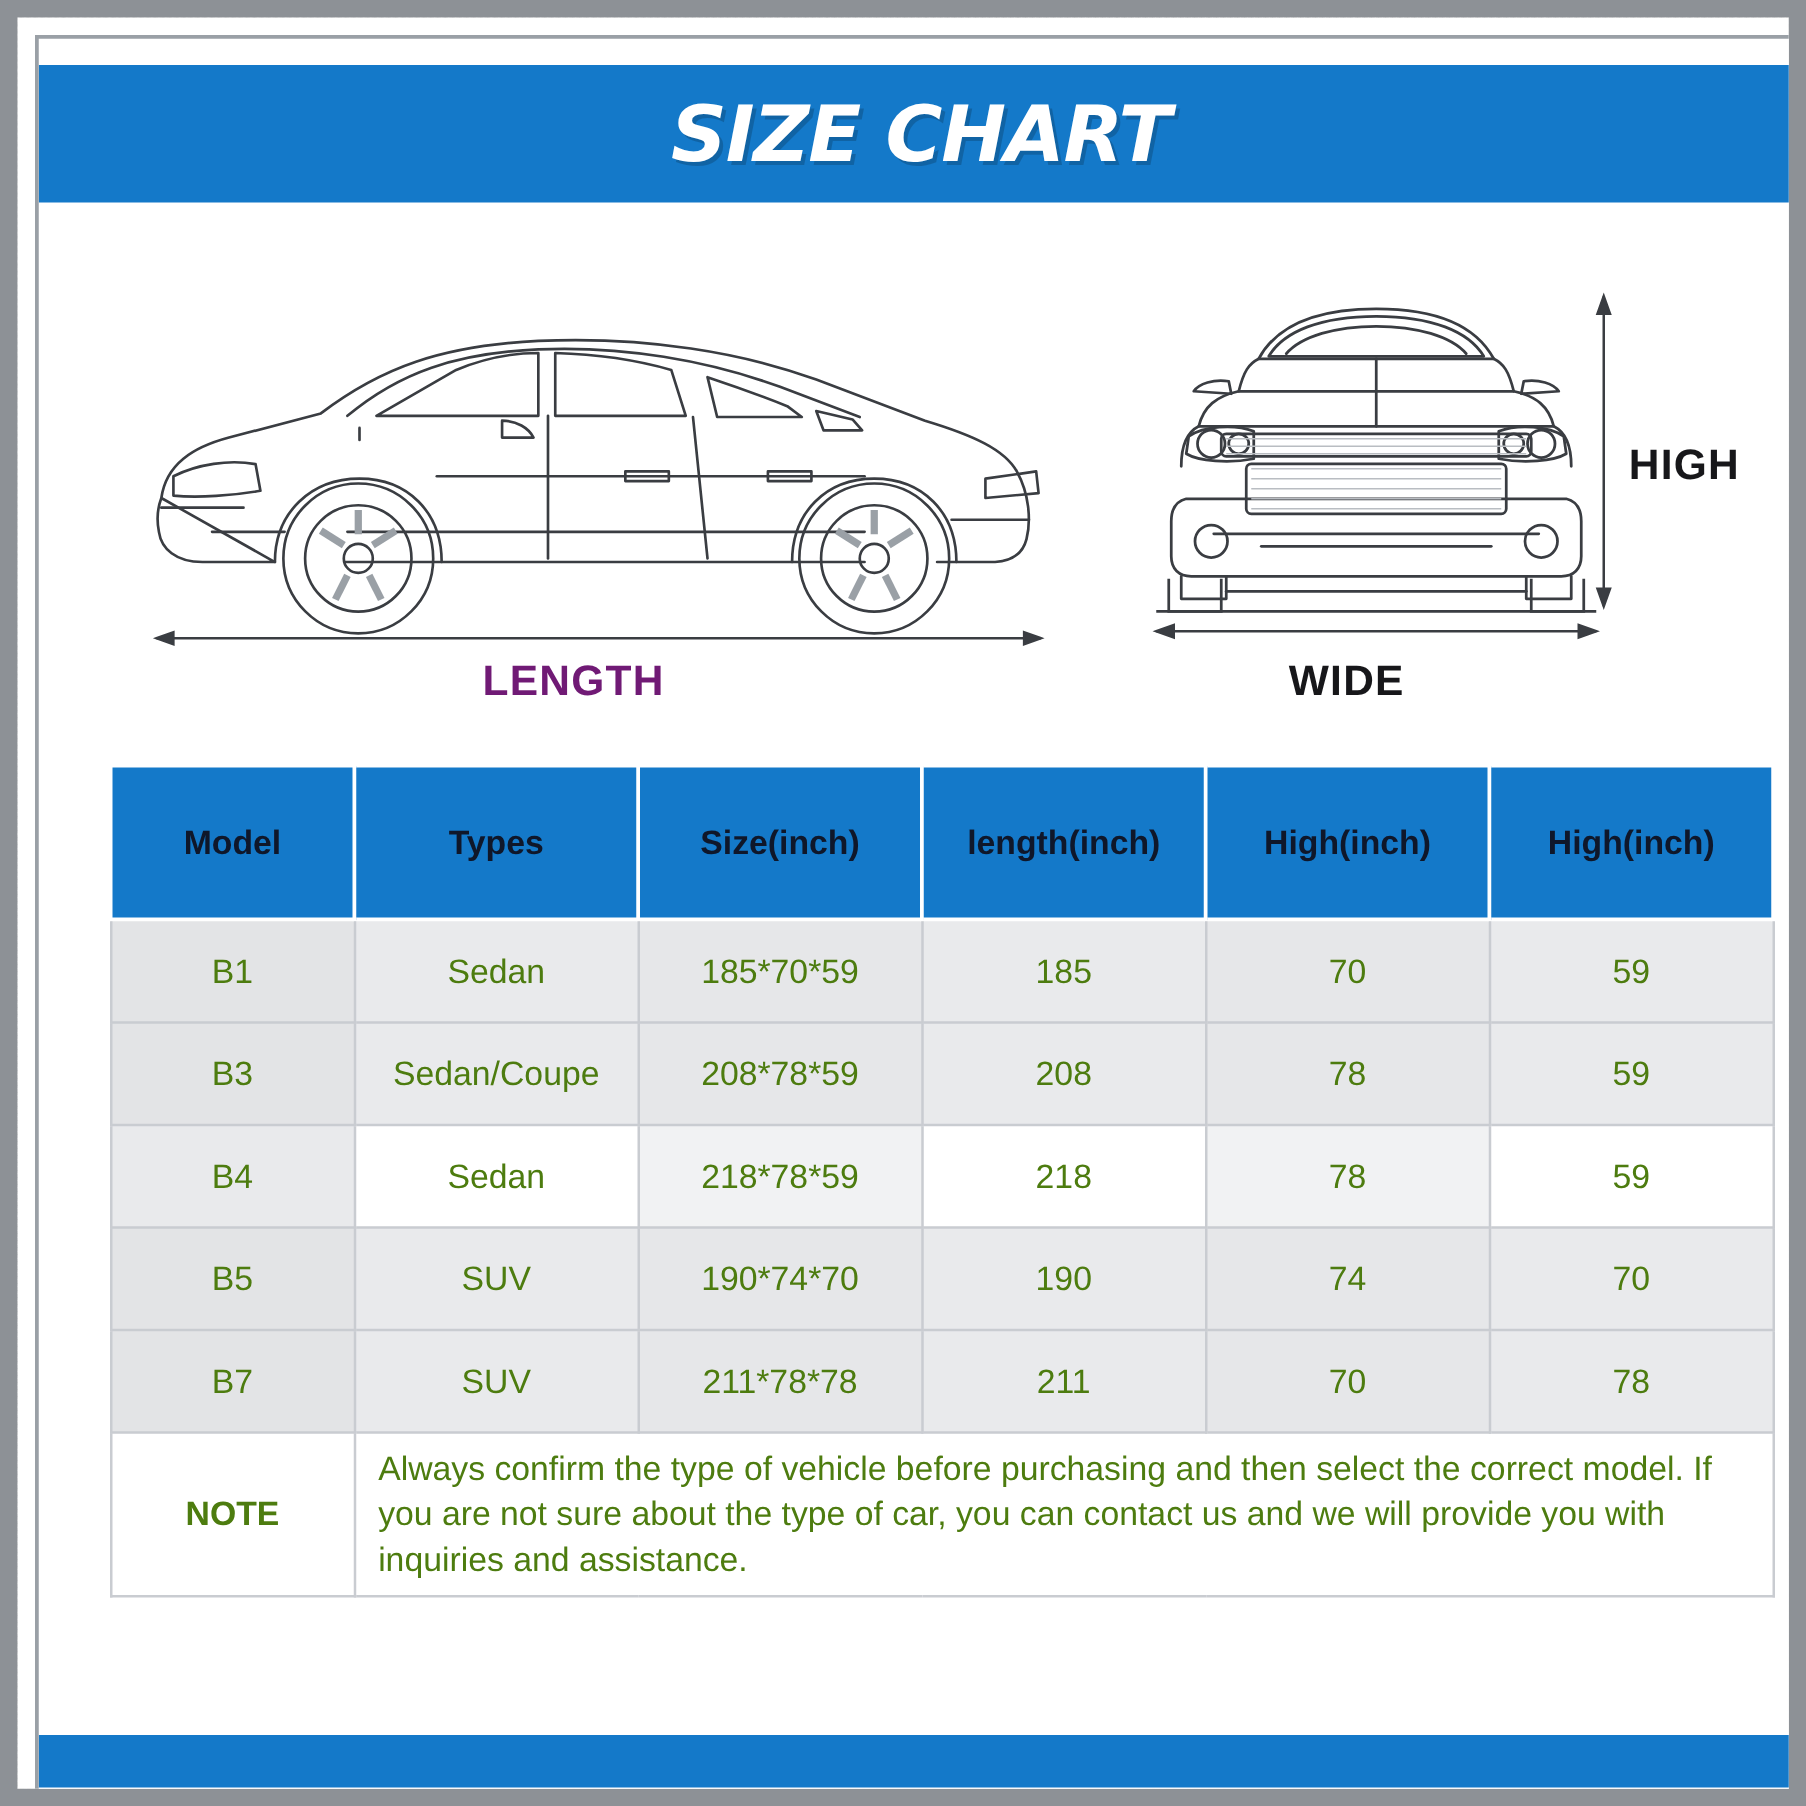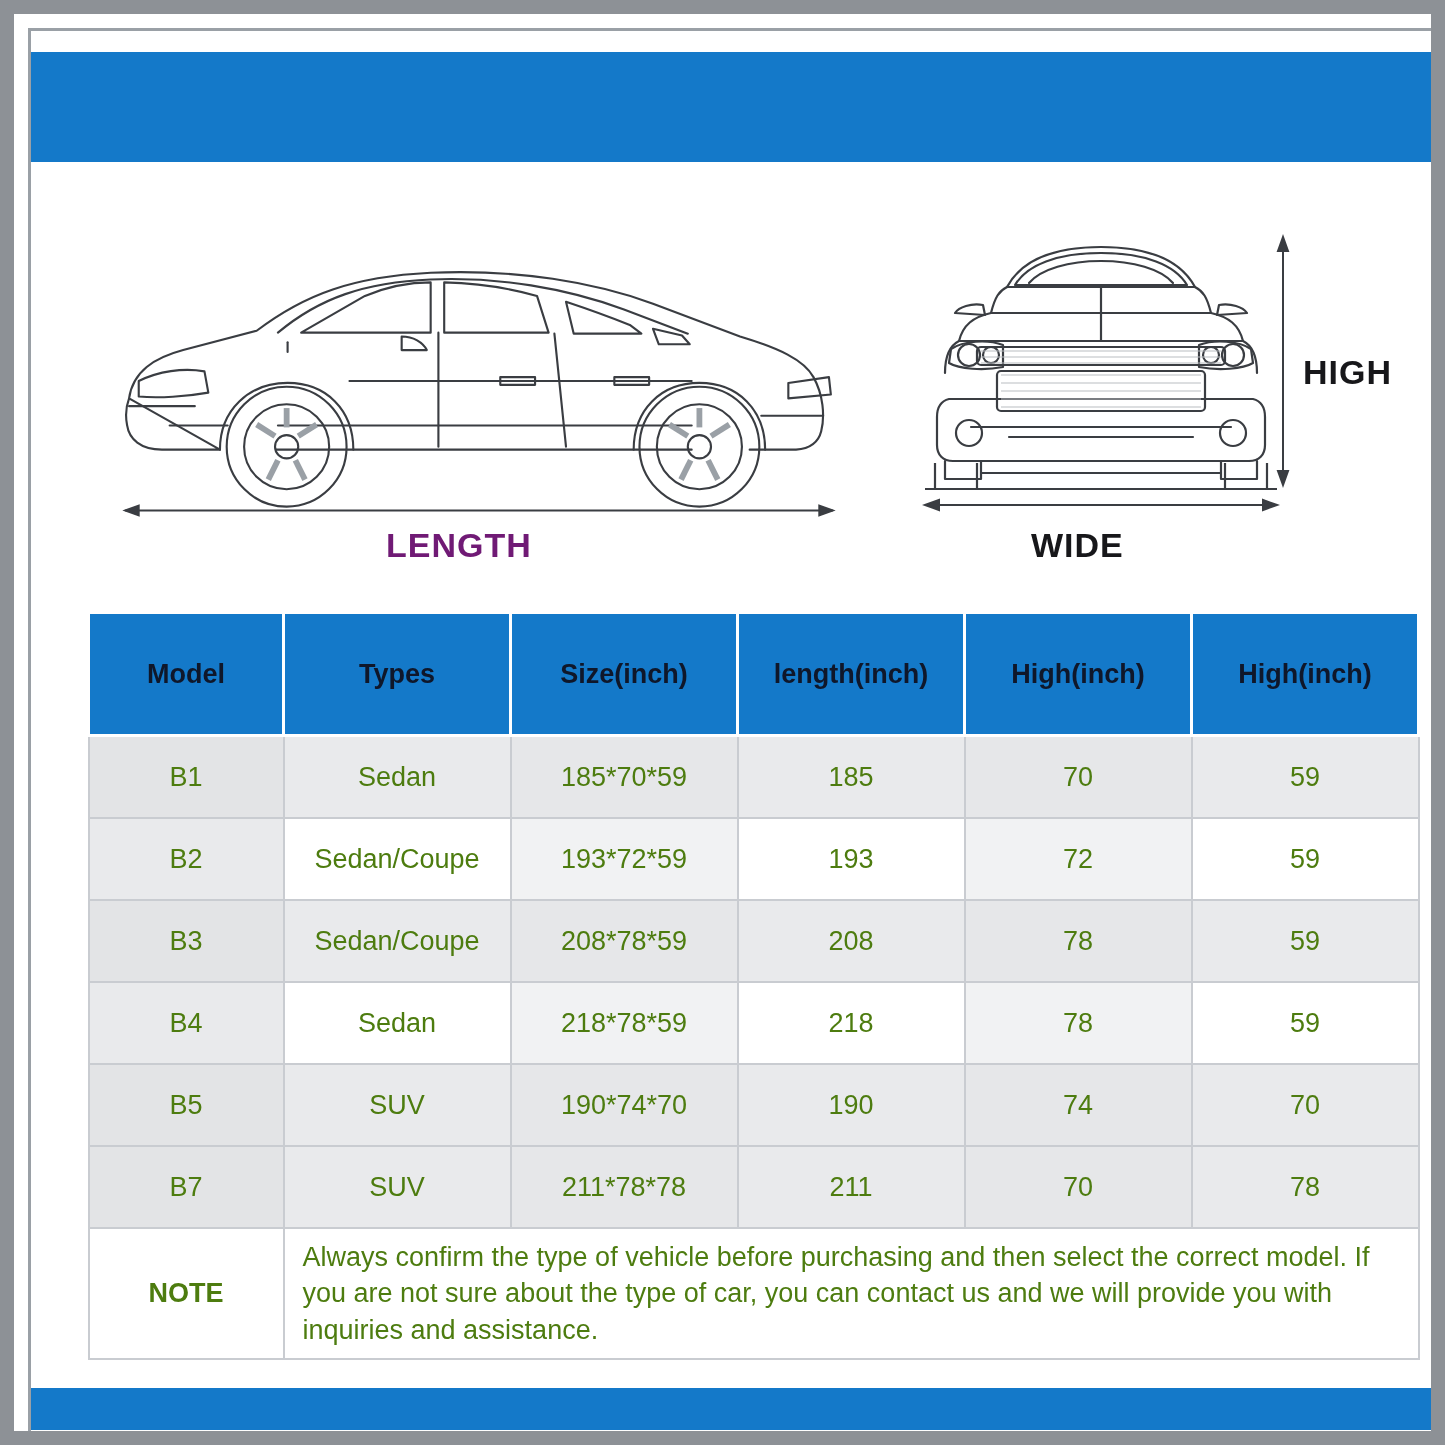--- a/index.html
+++ b/index.html
@@ -201,20 +201,21 @@
     background: #1479c9;
   }
 </style>
 </head>
 <body>
 
 <div class="page">
   <div class="inner">
 
     <div class="header">
+      <span class="header-title-strong">SIZE CHART</span>
     </div>
 
     <div class="illus">
 
       <svg class="side-car" viewBox="0 0 760 300">
         <g fill="none" stroke="#3a3d42" stroke-width="2.2" stroke-linejoin="round" stroke-linecap="round">
 
           <path d="M18 168 C22 140 44 126 74 118 L150 98 C200 60 250 42 330 38 C420 34 500 48 560 70
                    L650 104 C690 116 716 128 726 146 C736 164 738 186 734 202
                    C731 214 722 220 708 221 L660 221
@@ -367,28 +368,20 @@
         </thead>
         <tbody>
           <tr class="alt">
             <td>B1</td>
             <td>Sedan</td>
             <td>185*70*59</td>
             <td>185</td>
             <td>70</td>
             <td>59</td>
           </tr>
-          <tr>
-            <td>B2</td>
-            <td>Sedan/Coupe</td>
-            <td>193*72*59</td>
-            <td>193</td>
-            <td>72</td>
-            <td>59</td>
-          </tr>
           <tr class="alt">
             <td>B3</td>
             <td>Sedan/Coupe</td>
             <td>208*78*59</td>
             <td>208</td>
             <td>78</td>
             <td>59</td>
           </tr>
           <tr>
             <td>B4</td>

